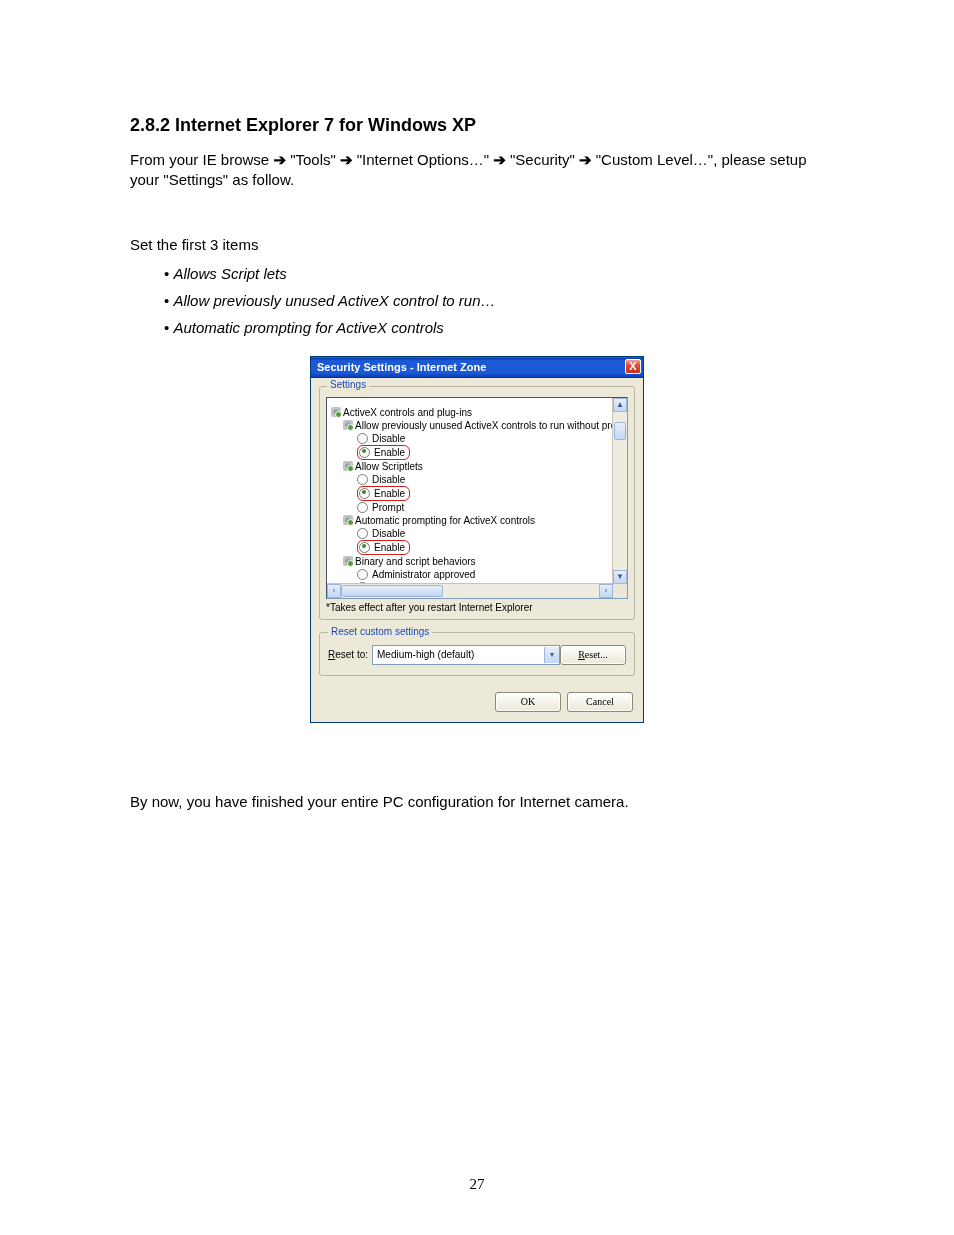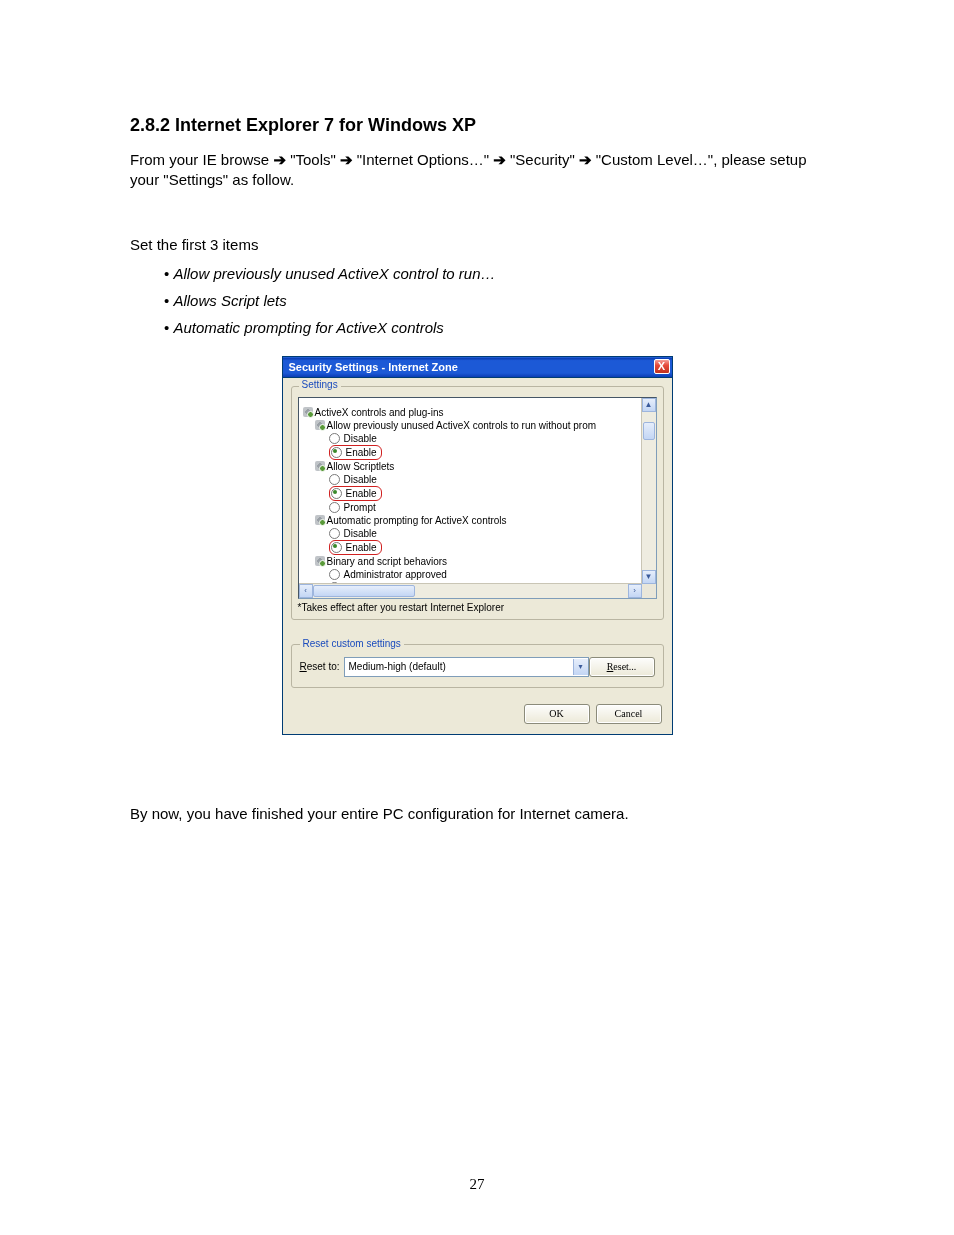--- a/index.html
+++ b/index.html
@@ -41,21 +41,21 @@
     font-size: 15px;
     margin: 10px 0;
   }
   ul.bullets li::before {
     content: "• ";
     font-style: normal;
   }
   
   .dialog-wrap {
     margin: 20px auto 0 auto;
-    width: 391px;
+    width: 334px;
   }
   .dialog {
     border: 1px solid #003c74;
     background: #ece9d8;
     font-family: Tahoma, Arial, sans-serif;
     font-size: 10px;
   }
   .titlebar {
     height: 20px;
     background: linear-gradient(to bottom, #2a6ade 0%, #0b3db5 8%, #1c59d6 18%, #1c59d6 80%, #0b3db5 100%);
@@ -205,21 +205,21 @@
   }
   .note {
     font-size:10px;
     margin-top:3px;
     color:#000;
   }
   .gb-frame2 {
     border:1px solid #b9b5a2;
     border-radius:3px;
     padding:12px 8px 10px 8px;
-    margin-top:24px;
+    margin-top:12px;
     position:relative;
   }
   .gb-label2 {
     position:absolute;top:-7px;left:8px;
     background:#ece9d8;color:#1a4bbd;
     padding:0 3px;font-size:10px;
   }
   .resetrow{display:flex;align-items:center;gap:0;}
   .resetrow .lbl{font-size:10px;min-width:44px;}
   .resetrow .lbl .u{text-decoration:underline;}
@@ -274,22 +274,22 @@
     <span> "Security" </span>
     <span class="arrow">➔</span>
     <span>"Custom Level…", please setup your "Settings" as follow.</span>
   </p>
 
   <div class="gap"></div>
 
   <p class="body">Set the first 3 items</p>
 
   <ul class="bullets">
+    <li>Allows Script lets</li>
     <li>Allow previously unused ActiveX control to run…</li>
-    <li>Allows Script lets</li>
     <li>Automatic prompting for ActiveX controls</li>
   </ul>
 
   <div class="dialog-wrap">
     <div class="dialog">
       <div class="titlebar">
         <span>Security Settings - Internet Zone</span>
         <div class="closebtn">X</div>
       </div>
 

